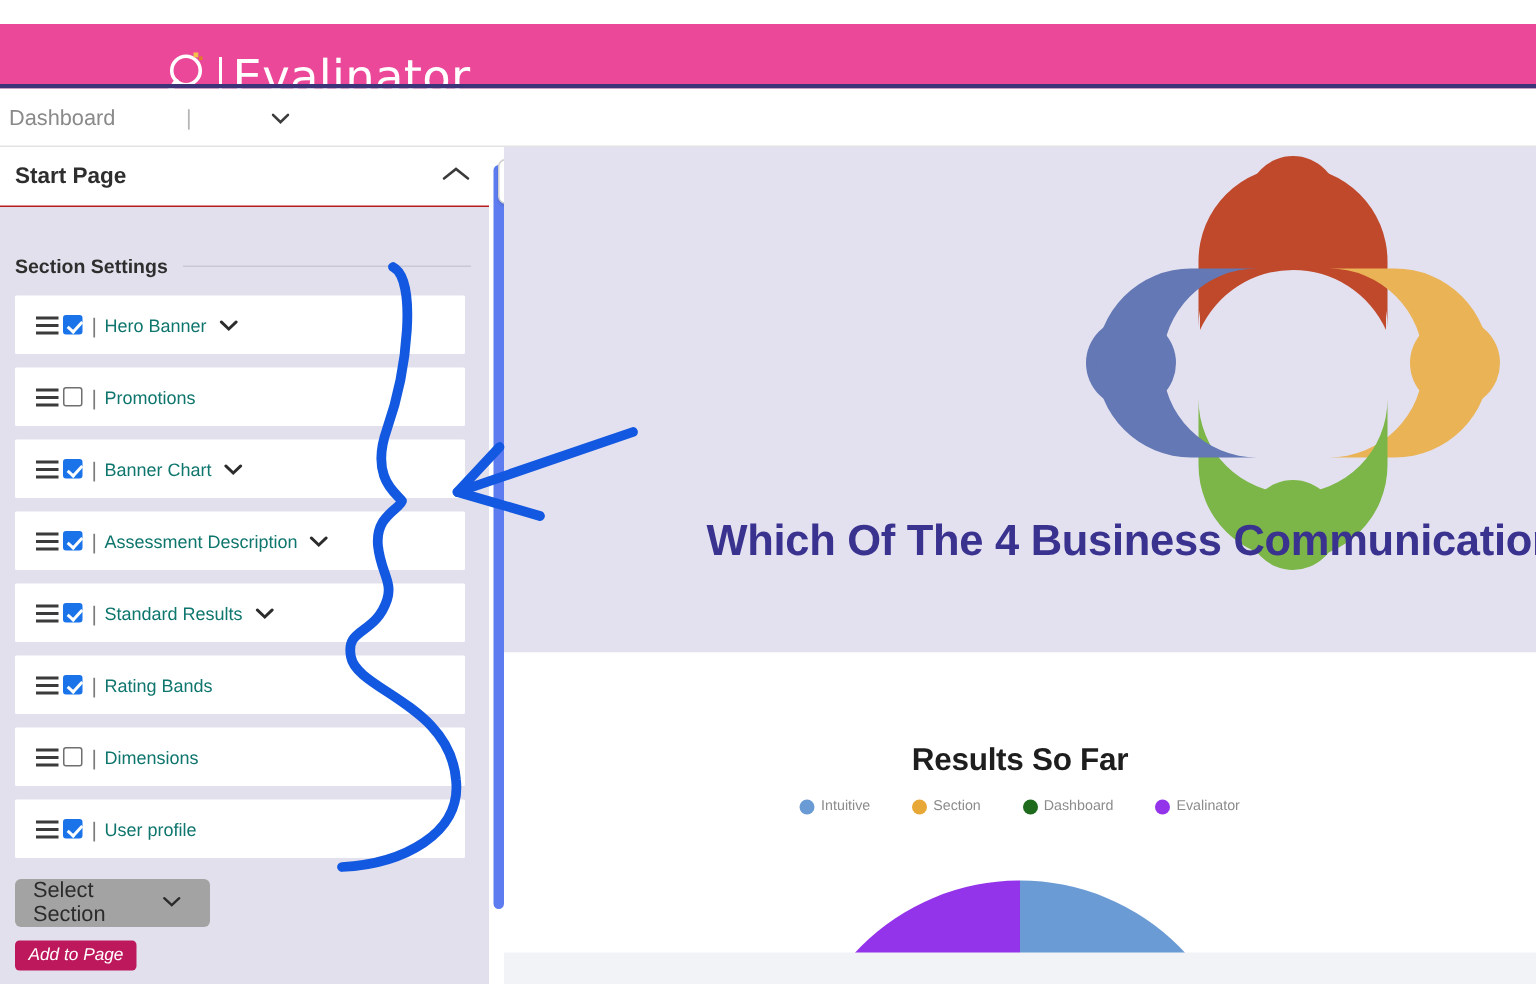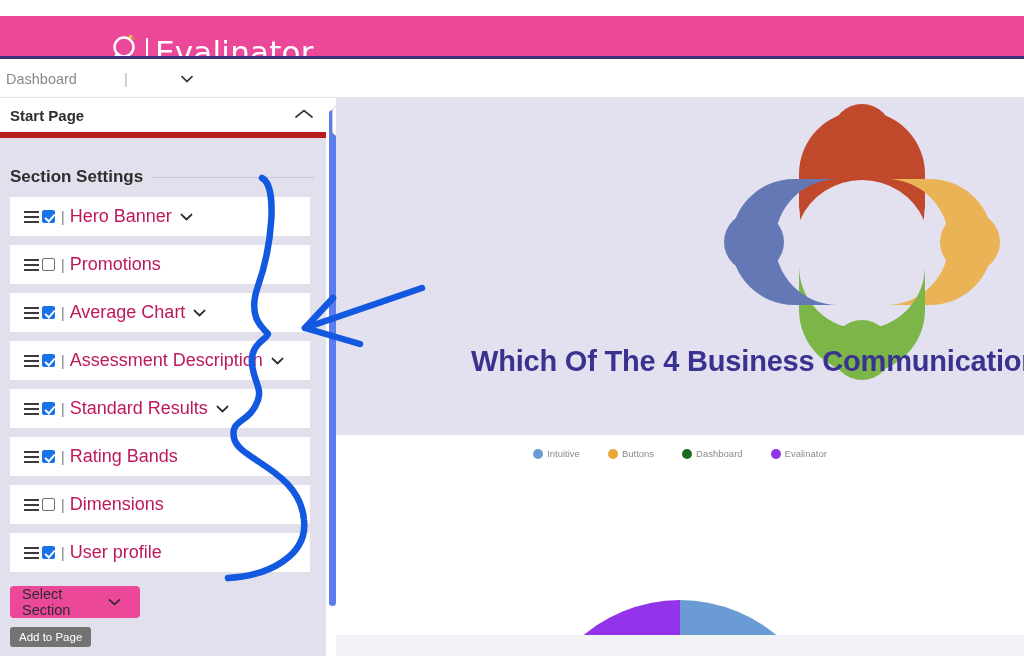--- a/index.html
+++ b/index.html
@@ -50,31 +50,31 @@
     background: #e3e3e3;
   }
 
   
   .sidebar {
     position: absolute; left: 0; top: 98px; width: 326px; height: 558px;
     background: #e2e0ec; overflow: hidden;
   }
   .panel-head {
     height: 40px; background: #ffffff; display: flex; align-items: center;
-    padding: 0 12px 0 10px; border-bottom: 6px solid #b91c1c;
+    padding: 0 12px 0 10px; border-bottom: 1px solid #b91c1c;
   }
   .panel-head-title { font-size: 15px; font-weight: bold; color: #2e2e2e; }
   .panel-head-caret { margin-left: auto; color: #3a3a3a; }
 
   .sec-settings-row {
     display: flex; align-items: center; padding: 0 12px 0 10px;
     height: 26px; margin-top: 26px;
   }
   .sec-settings-label {
-    font-size: 17px; font-weight: bold; color: #2e2e2e; white-space: nowrap;
+    font-size: 13px; font-weight: bold; color: #2e2e2e; white-space: nowrap;
   }
   .sec-settings-rule {
     flex: 1; height: 1px; background: #c9c7d6; margin-left: 10px;
   }
 
   .sec-list { margin-top: 7px; }
   .sec-row {
     height: 39px; background: #ffffff; margin: 0 16px 9px 10px;
     display: flex; align-items: center; padding-left: 14px;
     border-radius: 1px;
@@ -94,34 +94,34 @@
     width: 13px; height: 13px; border: 1.5px solid #6f6f6f; border-radius: 2px;
     background: #ffffff; flex: 0 0 auto; position: relative;
   }
   .cbox.on { background: #1a73e8; border-color: #1a73e8; }
   .cbox.on::after {
     content: ""; position: absolute; left: 3.5px; top: 0.5px;
     width: 4px; height: 8px; border: solid #ffffff;
     border-width: 0 2px 2px 0; transform: rotate(42deg);
   }
   .pipe { color: #7b7b7b; font-size: 14px; margin: 0 5px 0 6px; }
-  .sec-label { font-size: 18px; color: #be185d; white-space: nowrap; }
+  .sec-label { font-size: 12px; color: #0f766e; white-space: nowrap; }
   .sec-caret { color: #2c2c2c; font-size: 12px; margin-left: 8px; font-weight: bold; }
 
   .select-section {
-    margin: 14px 0 0 10px; width: 130px; height: 32px; background: #ec4899;
+    margin: 14px 0 0 10px; width: 130px; height: 32px; background: #a3a3a3;
     border-radius: 4px; display: flex; align-items: center;
     padding: 0 19px 0 12px; font-size: 14.5px; color: #2b2b2b;
   }
   .select-section .sc { margin-left: auto; font-size: 11px; }
   .add-page-btn {
     margin: 9px 0 0 10px; display: inline-flex; align-items: center;
     justify-content: center; height: 20px; padding: 0 9px;
-    background: #737373; color: #ffffff; font-size: 11.5px;
-    border-radius: 3px; border: none;
+    background: #be185d; color: #ffffff; font-size: 11.5px;
+    border-radius: 3px; border: none; font-style: italic;
   }
 
   
   .divider {
     position: absolute; left: 329px; top: 110px; width: 7px; height: 496px;
     background: #5d7cf0; border-radius: 4px;
   }
   .expand-btn {
     position: absolute; left: 332px; top: 106px; width: 30px; height: 30px;
     background: #ffffff; border: 1px solid #cfcfcf; border-radius: 5px;
@@ -248,21 +248,21 @@
           <span class="sec-label">Promotions</span>
         </div>
         <div class="sec-row">
           <span class="grip">
             <i></i>
             <i></i>
             <i></i>
           </span>
           <span class="cbox on"></span>
           <span class="pipe">|</span>
-          <span class="sec-label">Average Chart</span>
+          <span class="sec-label">Banner Chart</span>
           <span class="sec-caret"><svg width="13" height="8" viewBox="0 0 13 8">
               <path d="M1.5 1.6 L6.5 6.4 L11.5 1.6" fill="none" stroke="#2c2c2c" stroke-width="1.9" stroke-linecap="round"></path>
             </svg></span>
         </div>
         <div class="sec-row">
           <span class="grip">
             <i></i>
             <i></i>
             <i></i>
           </span>
@@ -365,28 +365,29 @@
               <path d="M-63,-24 L-63,-68 A63,63 0 0 1 63,-68 L63,-24 A56,56 0 0 0 -63,-24 Z" fill="#6378b4"></path>
             </g>
             <circle cx="0" cy="0" r="56" fill="#e3e1f0"></circle>
           </g>
         </svg>
       </div>
       <div class="hero-title">Which Of The 4 Business Communication</div>
     </div>
 
     <div class="results">
+      <div class="results-title">Results So Far</div>
       <div class="legend" id="chart-legend">
           <div class="legend-item">
             <span class="legend-dot" style="background:#6b9bd4"></span>
             <span class="legend-lbl">Intuitive</span>
           </div>
           <div class="legend-item">
             <span class="legend-dot" style="background:#e8a838"></span>
-            <span class="legend-lbl">Buttons</span>
+            <span class="legend-lbl">Section</span>
           </div>
           <div class="legend-item">
             <span class="legend-dot" style="background:#1e6b1e"></span>
             <span class="legend-lbl">Dashboard</span>
           </div>
           <div class="legend-item">
             <span class="legend-dot" style="background:#9333ea"></span>
             <span class="legend-lbl">Evalinator</span>
           </div>
         </div>

